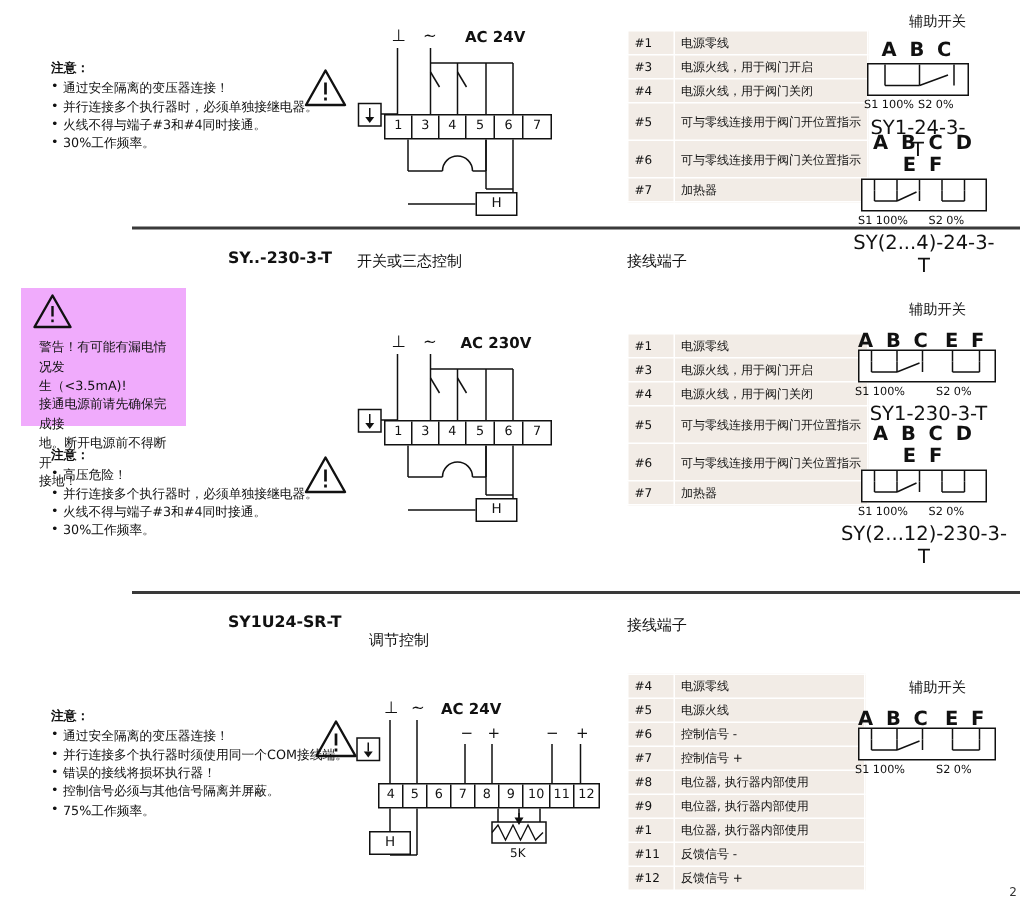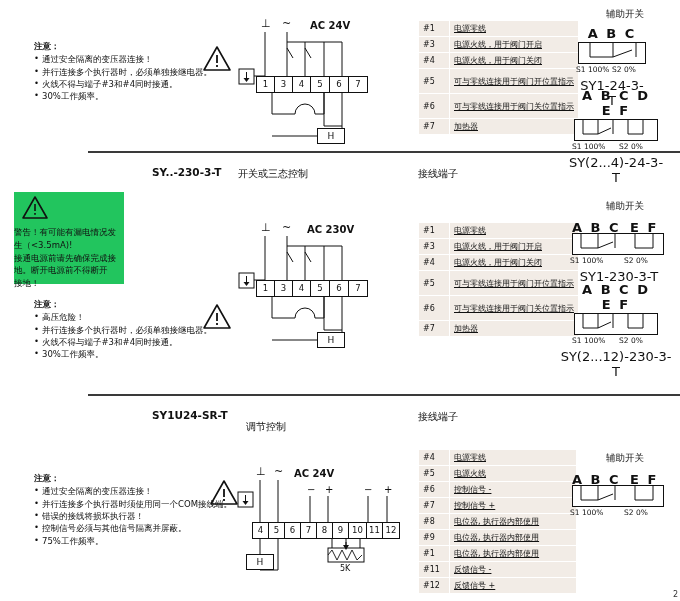--- a/index.html
+++ b/index.html
@@ -28,24 +28,24 @@
   .notes li{position:relative;padding-left:8px;white-space:nowrap;}
   .notes li:before{content:"•";position:absolute;left:0;top:-1px;}
   .tri-o{
     position:absolute;
   }
   .tri-o svg{display:block;}
 
   
   .graybox{
     position:absolute;
-    background:#22c55e;
+    background:#f0abfc;
     font-size:8.5px;
     line-height:1.5;
-    padding:6px 8px 8px 0;
+    padding:6px 8px 8px 12px;
     box-sizing:border-box;
   }
   .graybox .txt{margin-top:2px;}
 
   
   .model{font-weight:bold;font-size:10.5px;}
   .heading{font-size:10px;}
 
   
   .termtable{
@@ -56,21 +56,21 @@
   }
   .termtable td{
     border:1px solid #ffffff;
     padding:2px 4px;
     vertical-align:middle;
     background:#f2ece6;
     color:#111;
     white-space:nowrap;
   }
   .termtable td.num{width:22px;text-align:left;}
-  .termtable td.lbl{width:118px;text-decoration:underline;}
+  .termtable td.lbl{width:118px;}
   .termtable tr.two td{height:20px;}
 
   
   .auxtitle{font-size:9.5px;}
   .auxlabels{font-size:13px;letter-spacing:2px;font-weight:bold;text-align:center;}
   .auxbox{border:1px solid #111;box-sizing:border-box;position:relative;background:#fff;}
   .auxname{font-size:13px;text-align:center;}
   .sw{position:absolute;font-size:7.5px;}
   .acv{font-weight:bold;font-size:10px;}
   .termrow{position:absolute;border:1px solid #111;box-sizing:border-box;display:flex;background:#fff;}

